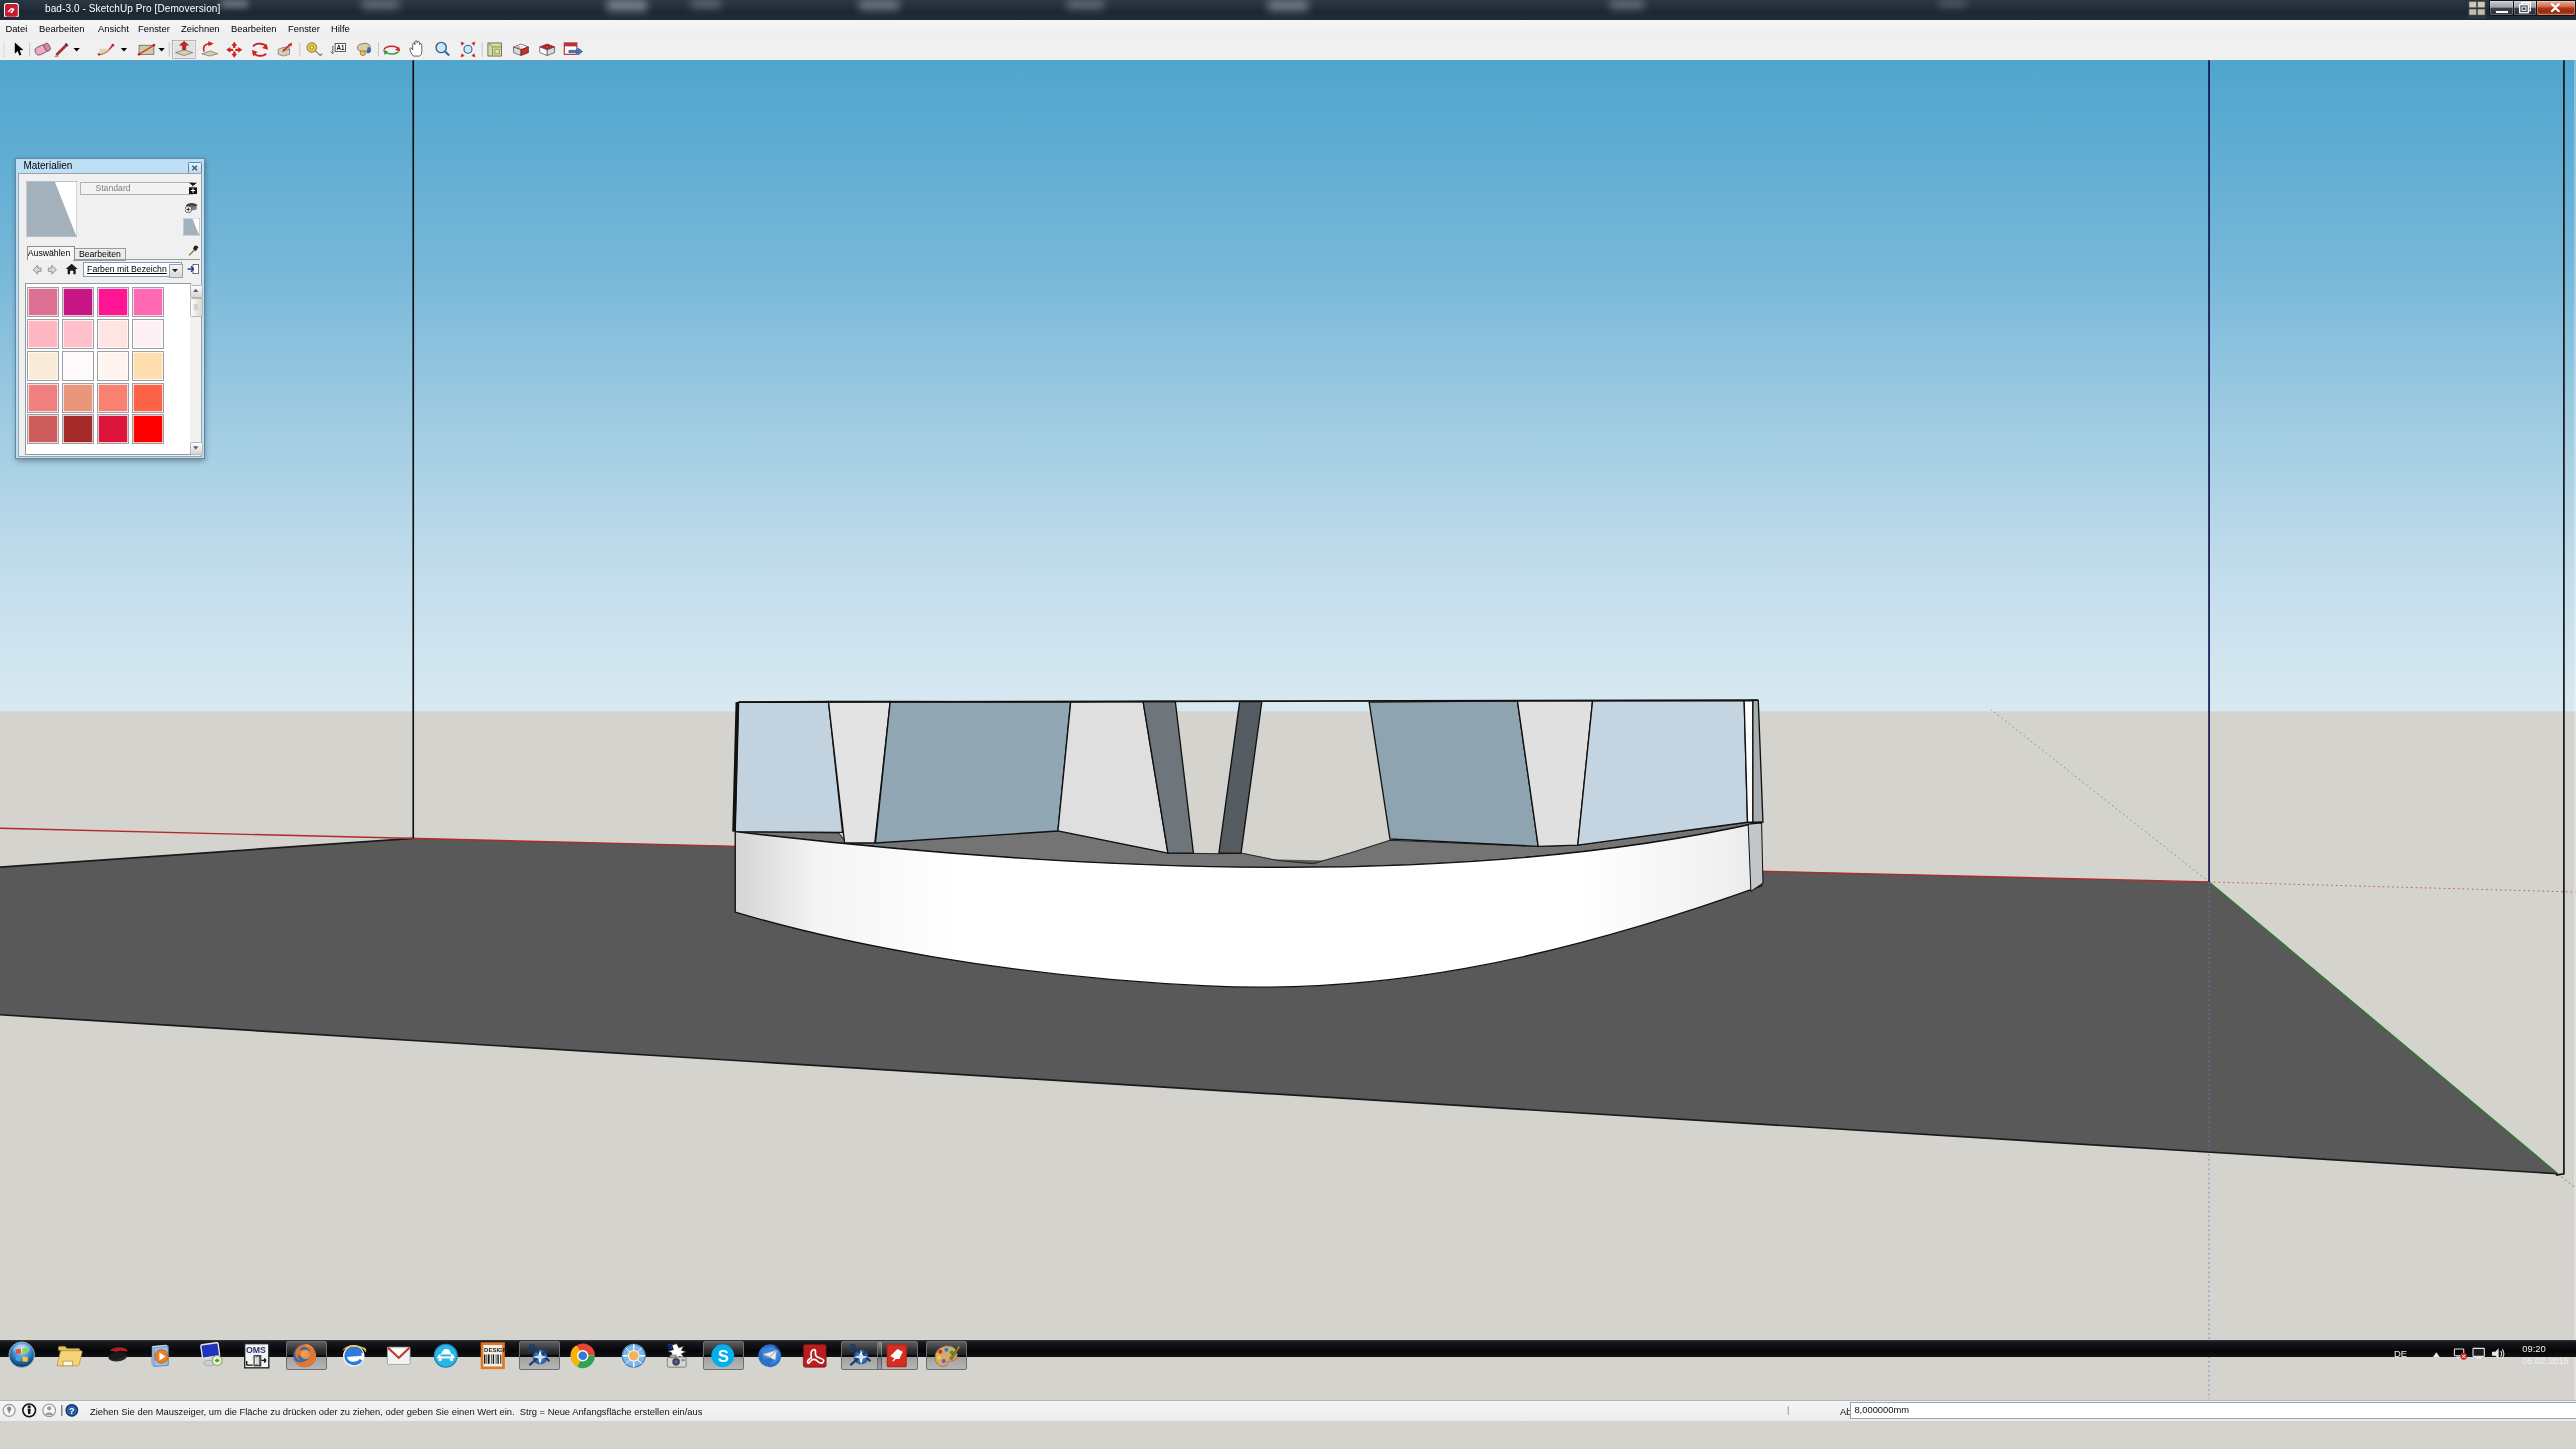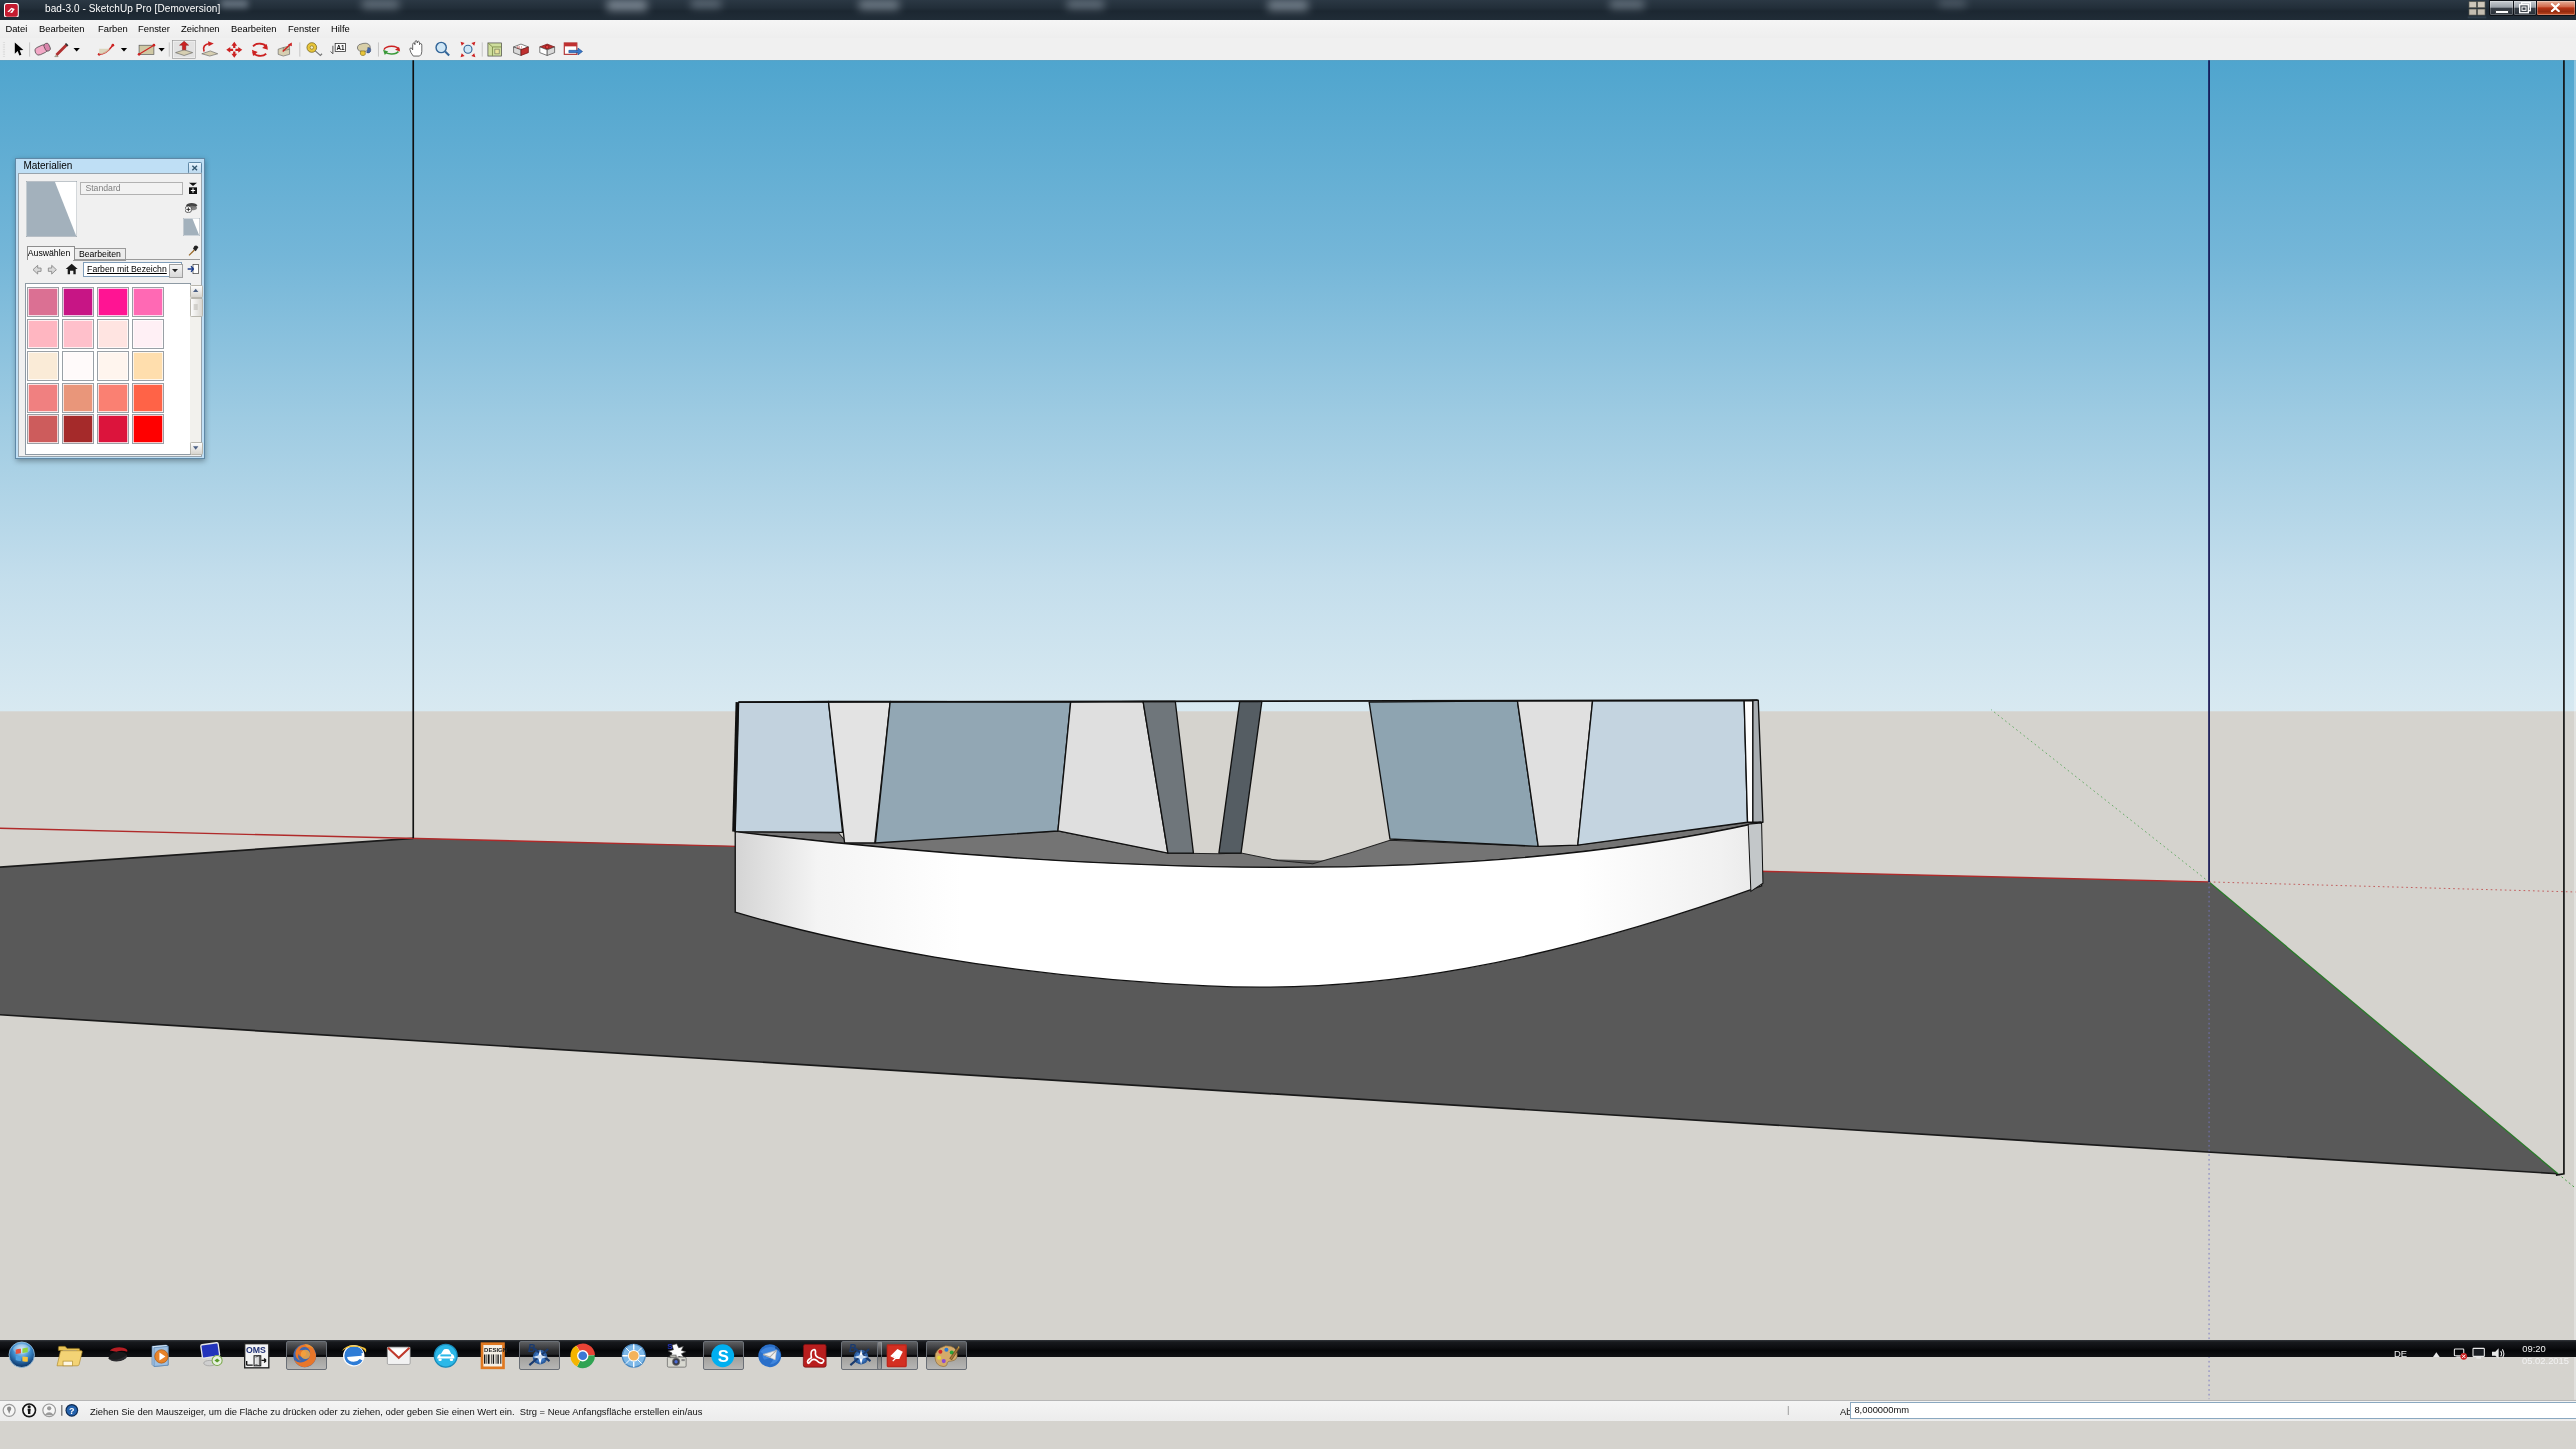--- a/index.html
+++ b/index.html
@@ -63,21 +63,21 @@
   <div class="abs" style="left:2536px;top:0;width:38px;height:14px;border:0.7px solid #0d1116;border-radius:0 0 2px 2px;background:linear-gradient(180deg,#e8b29b 0%,#d26b4e 40%,#b83516 50%,#952b10 75%,#c24a20 100%);box-shadow:inset 0 0 0 0.7px rgba(255,255,255,0.4);">
     <svg class="abs" style="left:13.4px;top:2px" width="10.7" height="9.4" viewBox="0 0 16 14">
       <path d="M2,1 L8,6 L14,1 M2,13 L8,8 L14,13" stroke="#fff" stroke-width="2.6" fill="none"></path>
       <path d="M2,1 L14,13 M14,1 L2,13" stroke="#fff" stroke-width="2.6"></path>
     </svg>
   </div>
 </div>
 <div id="menubar">
   <span class="mitem" style="left:5.4px">Datei</span>
   <span class="mitem" style="left:39px">Bearbeiten</span>
-  <span class="mitem" style="left:98px">Farben</span>
+  <span class="mitem" style="left:98px">Ansicht</span>
   <span class="mitem" style="left:138px">Fenster</span>
   <span class="mitem" style="left:181px">Zeichnen</span>
   <span class="mitem" style="left:231px">Bearbeiten</span>
   <span class="mitem" style="left:288px">Fenster</span>
   <span class="mitem" style="left:331px">Hilfe</span>
 </div>
 <div id="toolbar">
 <svg width="627" height="19" viewBox="0 0 1100 33" style="margin-top:2px;display:block">
   <g fill="none" stroke="#b9b9b9" stroke-width="1">
     <line x1="6" y1="4" x2="6" y2="29" stroke-dasharray="1,2"></line>
@@ -290,21 +290,21 @@
     <svg width="11.4" height="10" viewBox="0 0 17 15">
         <path d="M5,4 L12,11 M12,4 L5,11" stroke="#33576f" stroke-width="2"></path>
       </svg>
   </div>
   <div class="abs" style="left:2px;top:14px;width:182px;height:282px;background:#f0f0f0;border:0.7px solid #98a3ac;">
 
     <svg class="abs" style="left:6.7px;top:6.7px" width="51" height="56" viewBox="0 0 76 83">
       <rect x="0" y="0" width="76" height="83" fill="#fff" stroke="#7e8a94"></rect>
       <path d="M1,1 L43,1 L75,82 L1,82 Z" fill="#a3b1bc"></path>
     </svg>
-    <div class="abs" style="left:61px;top:8px;width:97px;height:10.7px;background:#f2f2f2;border:0.7px solid #b2b2b2;color:#7f7f7f;font-size:8.7px;padding-left:4px;line-height:10.7px;">Standard</div>
+    <div class="abs" style="left:61px;top:8px;width:97px;height:10.7px;background:#f2f2f2;border:0.7px solid #b2b2b2;color:#7f7f7f;font-size:8.7px;padding-left:14px;line-height:10.7px;">Standard</div>
 
     <svg class="abs" style="left:168px;top:8px" width="12" height="12" viewBox="0 0 18 18">
       <path d="M3,1 L15,1 L9,6 Z" fill="#111"></path>
       <rect x="3" y="8" width="12" height="10" fill="#111"></rect>
       <path d="M9,9.5 L9,16 M5.8,12.7 L12.2,12.7" stroke="#fff" stroke-width="1.6"></path>
     </svg>
     <svg class="abs" style="left:166px;top:28px" width="13.4" height="11.4" viewBox="0 0 20 17">
       <ellipse cx="10" cy="5" rx="8" ry="3.5" fill="#444"></ellipse>
       <ellipse cx="10" cy="9" rx="8" ry="3.5" fill="#777" opacity="0.9"></ellipse>
       <circle cx="5" cy="11" r="5" fill="#fff" stroke="#222"></circle>

